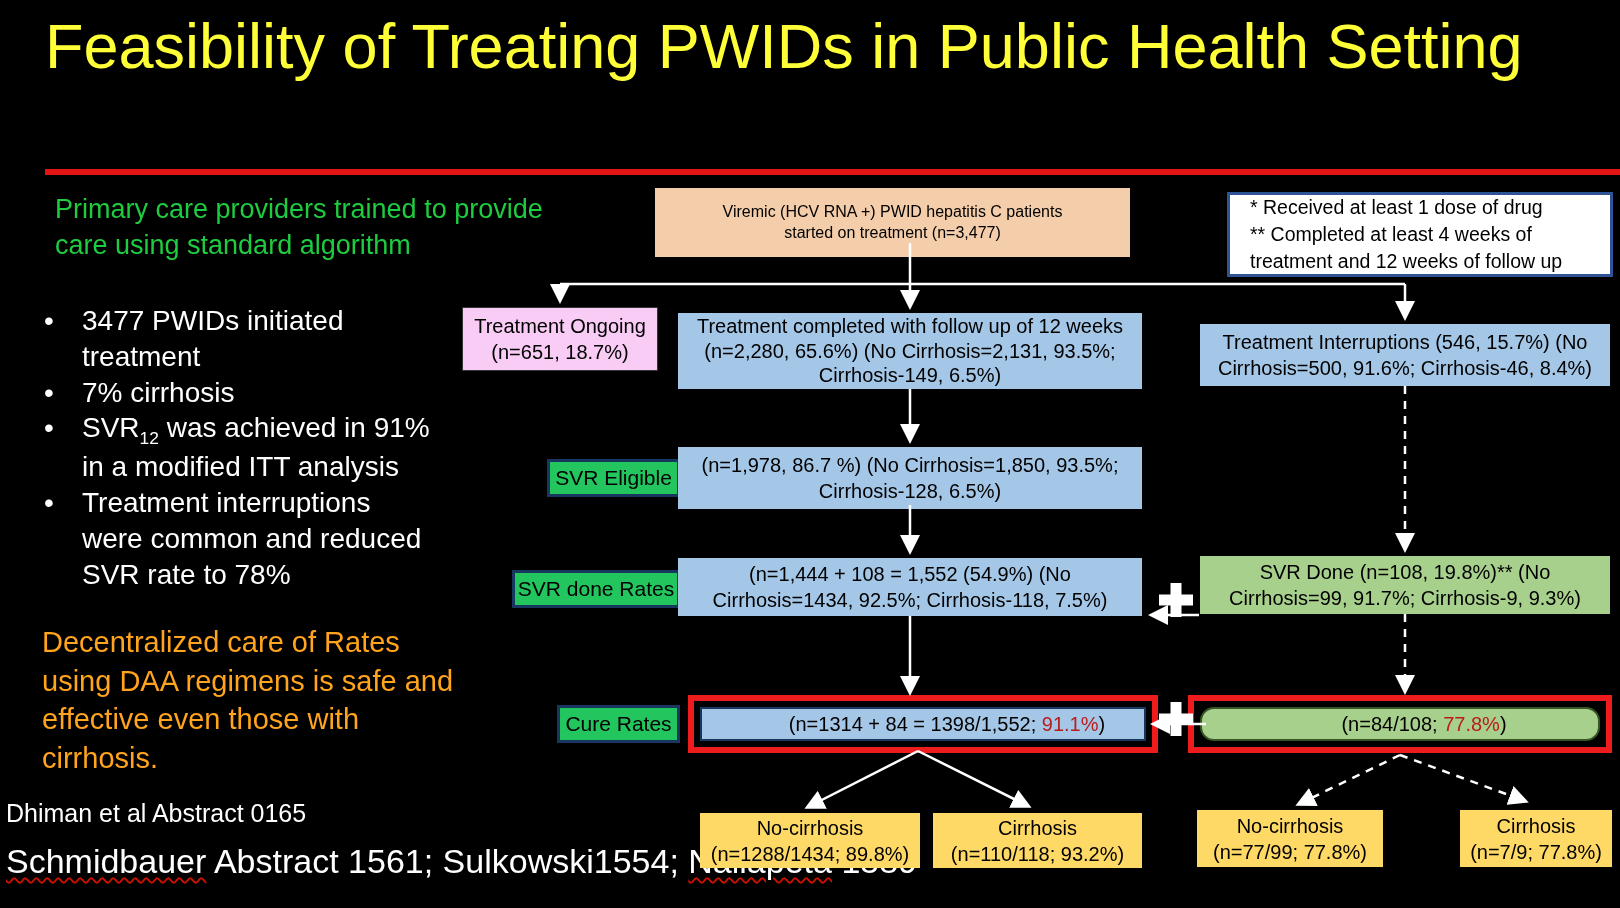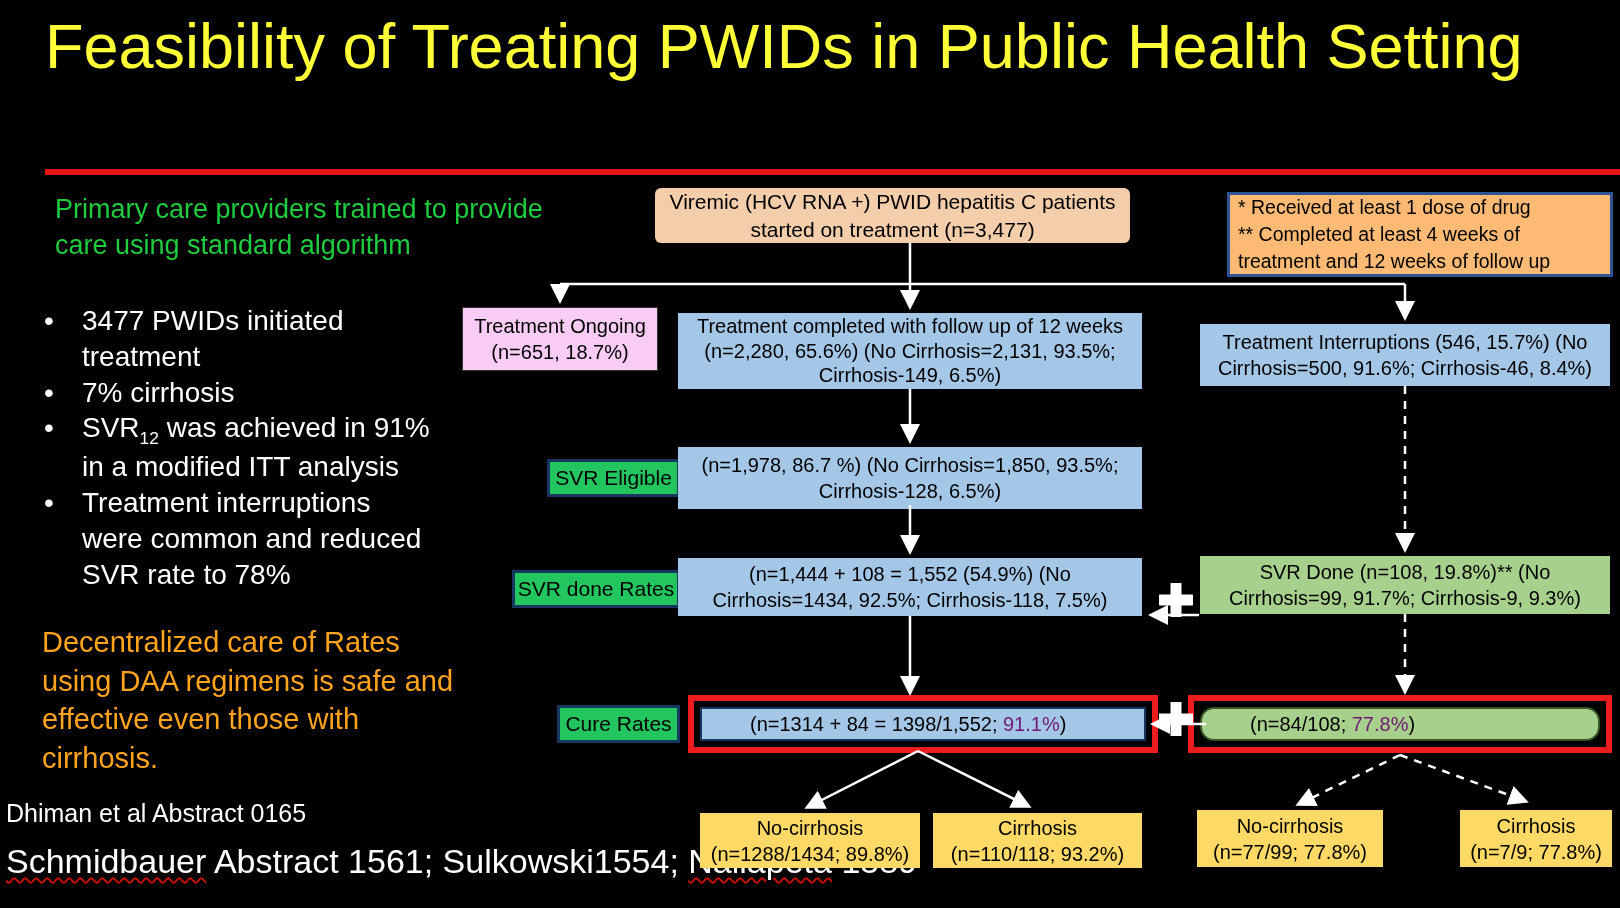--- a/index.html
+++ b/index.html
@@ -24,28 +24,28 @@
 
   
   .fbox{position:absolute;display:flex;align-items:center;justify-content:center;
         text-align:center;color:#000;font-size:20px;line-height:1.3;white-space:pre-line;
         box-sizing:border-box;z-index:2;}
   .tan{background:#F4CDAA;}
   .blue{background:#A5C7E7;}
   .greenbx{background:#A8D08D;}
   .pink{background:#F8CCF4;border:1px solid #333;}
   .orange{background:#FFD966;}
-  .note{background:#fdba74;border:3px solid #2F5496;font-size:19.5px;line-height:1.38;
-        text-align:left;justify-content:flex-start;padding:2px 8px;}
+  .note{background:#ffffff;border:3px solid #2F5496;font-size:19.5px;line-height:1.38;
+        text-align:left;justify-content:flex-start;padding:2px 20px;}
   .glabel{background:#22c55e;border:3px solid #17375E;font-size:21px;white-space:nowrap;}
   .redwrap{position:absolute;border:6px solid #EE1C1C;display:flex;align-items:center;
            justify-content:center;box-sizing:border-box;z-index:2;}
-  .cureinner{display:flex;align-items:center;font-size:20px;color:#000;
+  .cureinner{display:flex;align-items:center;justify-content:center;font-size:20px;color:#000;
              box-sizing:border-box;white-space:pre;padding-left:48px;}
-  .cureinner .pct{color:#701a75;}
+  .cureinner .pct{color:#b91c1c;}
   .inner-blue{background:#A5C7E7;border:2px solid #17375E;}
   .inner-green{background:#A8D08D;border:2px solid #375623;}
 
   svg.overlay{position:absolute;left:0;top:0;z-index:5;pointer-events:none;}
 </style>
 </head>
 <body>
 
 <div class="slide">
 
@@ -71,21 +71,21 @@
       <span>Treatment interruptions were common and reduced SVR rate to 78%</span>
     </li>
   </ul>
 
   <div class="abs conclusion">Decentralized care of Rates using DAA regimens is safe and effective even those with cirrhosis.</div>
   <div class="abs cit1">Dhiman et al Abstract 0165</div>
   <div class="abs cit2">
     <span class="misspell">Schmidbauer</span><span> Abstract 1561; Sulkowski1554; </span><span class="misspell">Nallapeta</span><span> 1589</span>
   </div>
 
-  <div class="fbox tan" style="left:655px;top:188px;width:475px;height:55px;font-size:21px;border-radius:6px;">Viremic (HCV RNA +) PWID hepatitis C patients
+  <div class="fbox tan" style="left:655px;top:188px;width:475px;height:69px;font-size:16px;">Viremic (HCV RNA +) PWID hepatitis C patients
 started on treatment (n=3,477)</div>
 
   <div class="fbox note" style="left:1227px;top:192px;width:386px;height:85px;">* Received at least 1 dose of drug
 ** Completed at least 4 weeks of
 treatment and 12 weeks of follow up</div>
 
   <div class="fbox pink" style="left:462px;top:307px;width:196px;height:64px;">Treatment Ongoing
 (n=651, 18.7%)</div>
 
   <div class="fbox blue" style="left:678px;top:313px;width:464px;height:76px;line-height:1.22;">Treatment completed with follow up of 12 weeks

